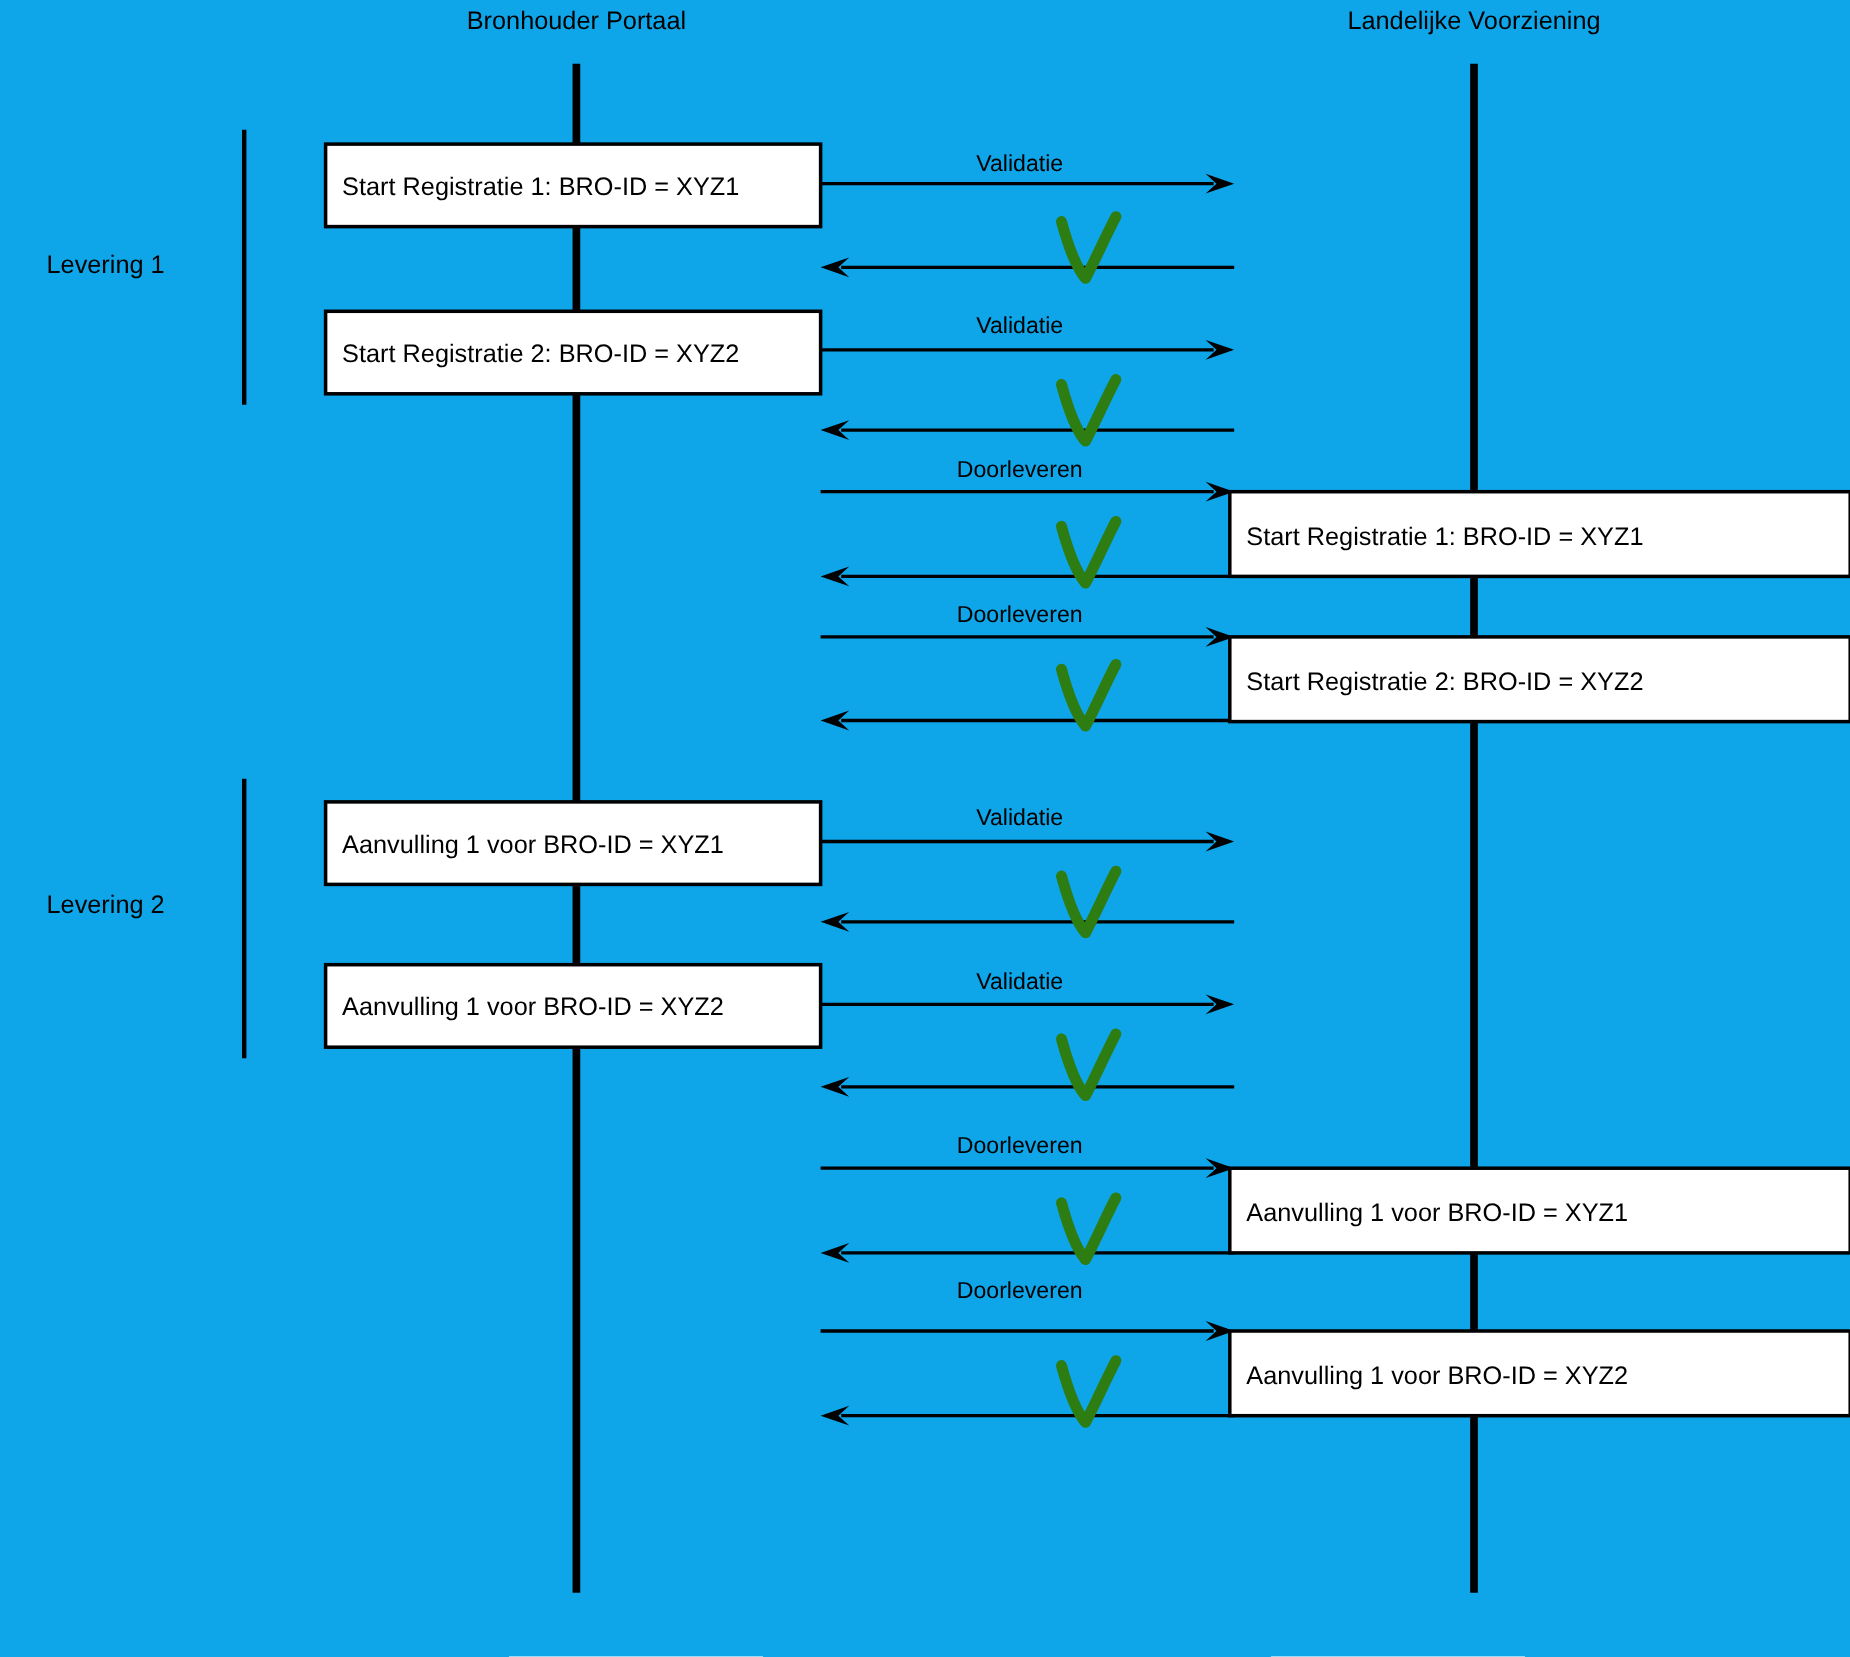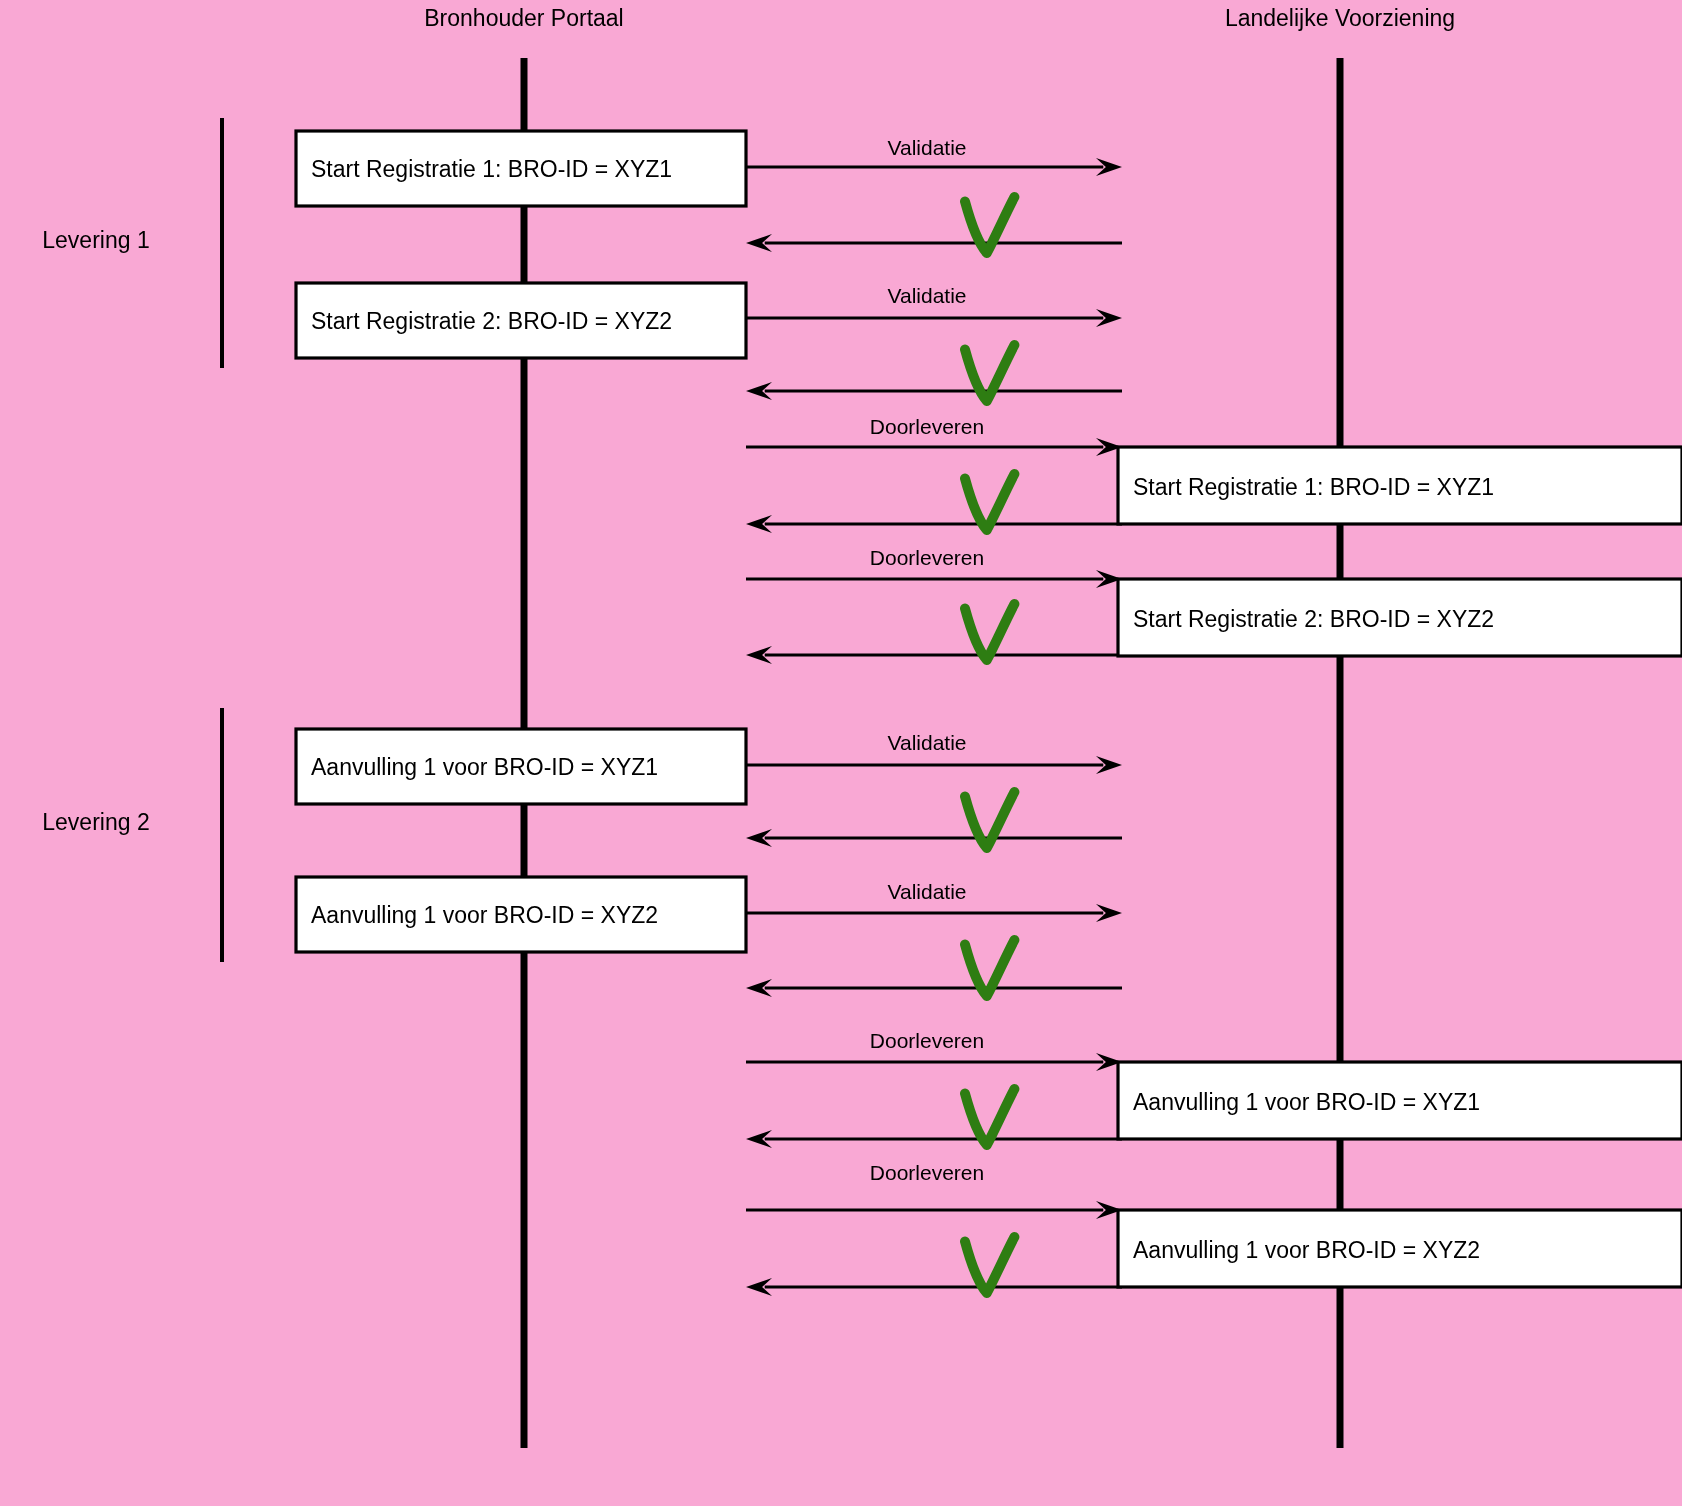--- a/index.html
+++ b/index.html
@@ -4,21 +4,21 @@
 <style>
   html, body {
     margin: 0;
     padding: 0;
     background: #ffffff;
   }
   #diagram-root {
     position: relative;
     width: 1682px;
     height: 1506px;
-    background: #f9a8d4;
+    background: #0ea5e9;
     font-family: "Liberation Sans", sans-serif;
     overflow: hidden;
   }
   #diagram-svg {
     position: absolute;
     left: 0;
     top: 0;
     width: 1682px;
     height: 1506px;
     display: block;

